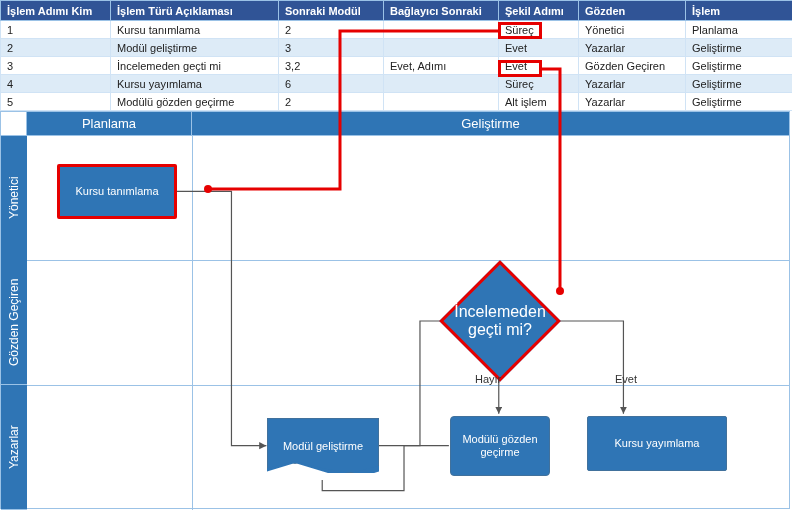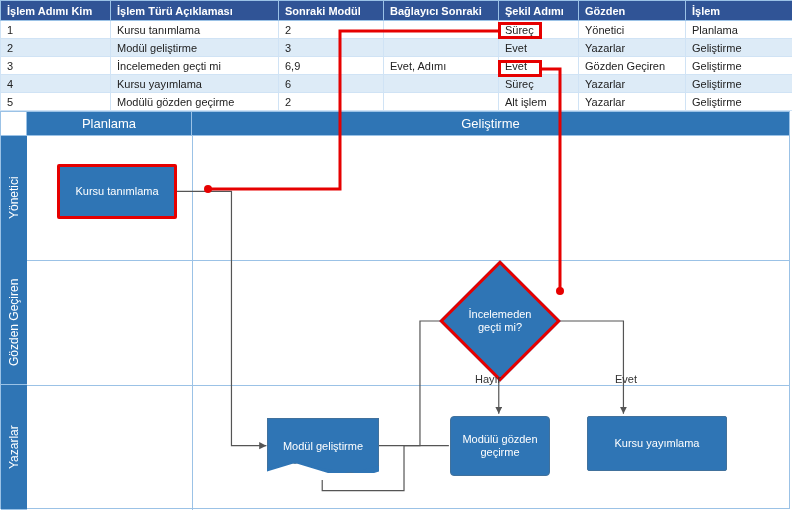--- a/index.html
+++ b/index.html
@@ -38,21 +38,21 @@
   .lane { flex: 1; border-top: 1px solid #9bc2e6; position: relative; }
   .lane:first-child { border-top: 0; }
   .lane .sep { position: absolute; left: 165px; top: 0; bottom: 0; width: 0; border-left: 1px solid #9bc2e6; }
 
   
   .shape { position: absolute; display: flex; align-items: center; justify-content: center; text-align: center; color: #fff; font-size: 11px; line-height: 1.2; padding: 4px; }
   .process { background: #2f75b5; border: 1px solid #41719c; border-radius: 2px; }
   .process.hl { border: 3px solid #e60000; }
   .diamond-wrap { position: absolute; }
   .diamond-wrap .d-shape { width: 100%; height: 100%; background: #2f75b5; transform: rotate(45deg); border: 3px solid #e60000; }
-  .diamond-wrap .d-label { position: absolute; inset: 0; display: flex; align-items: center; justify-content: center; color: #fff; font-size: 11px; text-align: center; line-height: 1.15; }
+  .diamond-wrap .d-label { position: absolute; inset: 0; display: flex; align-items: center; justify-content: center; color: #fff; font-size: 16px; text-align: center; line-height: 1.15; }
 
   .document { background: #2f75b5; border: 1px solid #41719c; position: absolute; color: #fff; font-size: 11px; display: flex; align-items: center; justify-content: center; text-align: center; }
   .document::after { content: ""; position: absolute; left: -1px; right: -1px; bottom: -8px; height: 16px; background: #fff; border-top: 1px solid #41719c; clip-path: polygon(0 50%, 25% 0, 50% 50%, 75% 100%, 100% 50%, 100% 100%, 0 100%); }
   .document::before { content: ""; position: absolute; left: -1px; right: -1px; bottom: -1px; height: 12px; background: #2f75b5; clip-path: polygon(0 60%, 25% 0, 50% 60%, 75% 100%, 100% 40%, 100% 100%, 0 100%); }
 
   .edge-label { position: absolute; font-size: 11px; color: #333; background: transparent; }
 
   .red-box { position: absolute; border: 3px solid #e60000; pointer-events: none; }
 
   svg.overlay { position: absolute; inset: 0; width: 100%; height: 100%; pointer-events: none; }
@@ -96,21 +96,21 @@
         <td>Modül geliştirme</td>
         <td>3</td>
         <td></td>
         <td>Evet</td>
         <td>Yazarlar</td>
         <td>Geliştirme</td>
       </tr>
       <tr>
         <td>3</td>
         <td>İncelemeden geçti mi</td>
-        <td>6,9</td>
+        <td>3,2</td>
         <td>Evet, Adımı</td>
         <td>Evet</td>
         <td>Gözden Geçiren</td>
         <td>Geliştirme</td>
       </tr>
       <tr>
         <td>4</td>
         <td>Kursu yayımlama</td>
         <td>6</td>
         <td></td>

